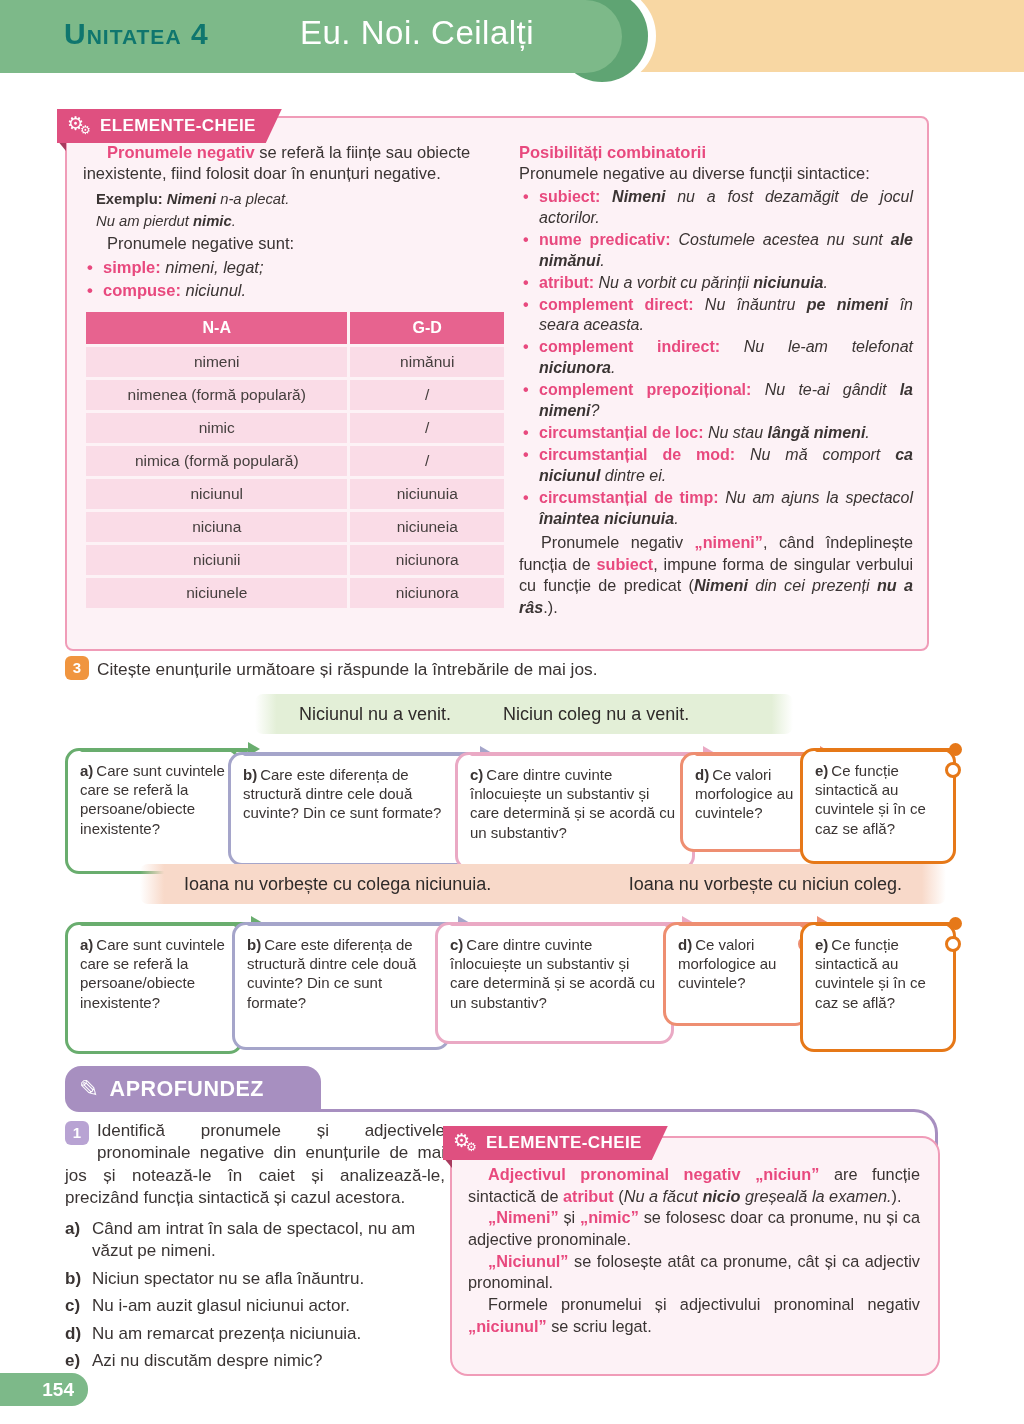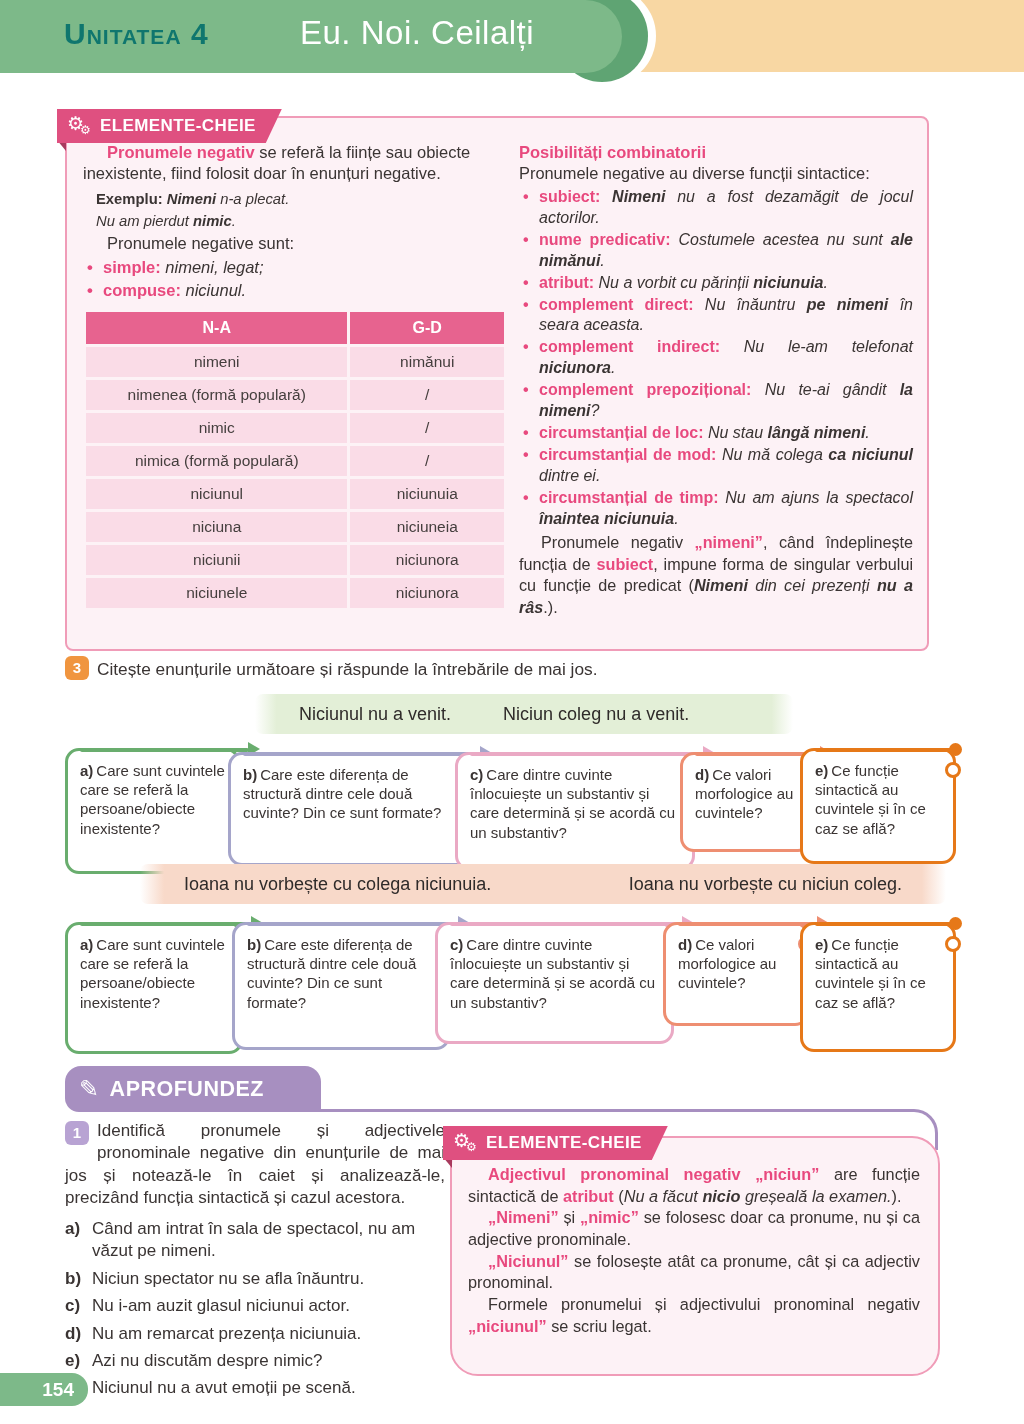--- a/index.html
+++ b/index.html
@@ -169,21 +169,21 @@
     <div class="comb-heading">Posibilități combinatorii</div>
     <div class="comb-sub">Pronumele negative au diverse funcții sintactice:</div>
     <ul class="funcs">
       <li><span class="pk">subiect: </span><span class="bi">Nimeni</span><span class="it"> nu a fost dezamăgit de jocul actorilor.</span></li>
       <li><span class="pk">nume predicativ: </span><span class="it">Costumele acestea nu sunt </span><span class="bi">ale nimănui</span><span class="it">.</span></li>
       <li><span class="pk">atribut: </span><span class="it">Nu a vorbit cu părinții </span><span class="bi">niciunuia</span><span class="it">.</span></li>
       <li><span class="pk">complement direct: </span><span class="it">Nu înăuntru </span><span class="bi">pe nimeni</span><span class="it"> în seara aceasta.</span></li>
       <li><span class="pk">complement indirect: </span><span class="it">Nu le-am telefonat </span><span class="bi">niciunora</span><span class="it">.</span></li>
       <li><span class="pk">complement prepozițional: </span><span class="it">Nu te-ai gândit </span><span class="bi">la nimeni</span><span class="it">?</span></li>
       <li><span class="pk">circumstanțial de loc: </span><span class="it">Nu stau </span><span class="bi">lângă nimeni</span><span class="it">.</span></li>
-      <li><span class="pk">circumstanțial de mod: </span><span class="it">Nu mă colega </span><span class="bi">ca niciunul</span><span class="it"> dintre ei.</span></li>
+      <li><span class="pk">circumstanțial de mod: </span><span class="it">Nu mă comport </span><span class="bi">ca niciunul</span><span class="it"> dintre ei.</span></li>
       <li><span class="pk">circumstanțial de timp: </span><span class="it">Nu am ajuns la spectacol </span><span class="bi">înaintea niciunuia</span><span class="it">.</span></li>
     </ul>
     <div class="note"><span>Pronumele negativ </span><span class="pk">„nimeni”</span><span>, când îndeplinește funcția de </span><span class="pk">subiect</span><span>, impune forma de singular verbului cu funcție de predicat (</span><span class="bi">Nimeni</span><span class="it"> din cei prezenți </span><span class="bi">nu a râs</span><span>.).</span></div>
   </div>
 </div>
 <div class="abs keylabel" style="left:57px;top:109px">
   <span class="gears">
       <span class="g1">⚙</span>
       <span class="g2">⚙</span>
     </span>
@@ -270,28 +270,24 @@
         <span>Nu i-am auzit glasul niciunui actor.</span>
       </div>
     <div class="item">
         <b>d)</b>
         <span>Nu am remarcat prezența niciunuia.</span>
       </div>
     <div class="item">
         <b>e)</b>
         <span>Azi nu discutăm despre nimic?</span>
       </div>
-    <div class="item">
-        <b>f)</b>
-        <span>Niciunul nu a avut emoții pe scenă.</span>
-      </div>
   </div>
 </div>
 
-<div class="abs keybox" style="left:450px;top:1136px;width:486px;height:236px;border-radius:28px">
+<div class="abs keybox" style="left:450px;top:1136px;width:486px;height:236px;border-radius:18px">
   <div class="abs keybox2-content">
     <p><span class="pk">Adjectivul pronominal negativ „niciun”</span><span> are funcție sintactică de </span><span class="pk">atribut</span><span> (</span><span class="it">Nu a făcut </span><span class="bi">nicio</span><span class="it"> greșeală la examen.</span><span>).</span></p>
     <p><span class="pk">„Nimeni”</span><span> și </span><span class="pk">„nimic”</span><span> se folosesc doar ca pronume, nu și ca adjective pronominale.</span></p>
     <p><span class="pk">„Niciunul”</span><span> se folosește atât ca pronume, cât și ca adjectiv pronominal.</span></p>
     <p><span>Formele pronumelui și adjectivului pronominal negativ </span><span class="pk">„niciunul”</span><span> se scriu legat.</span></p>
   </div>
 </div>
 <div class="abs keylabel" style="left:443px;top:1126px">
   <span class="gears">
       <span class="g1">⚙</span>

